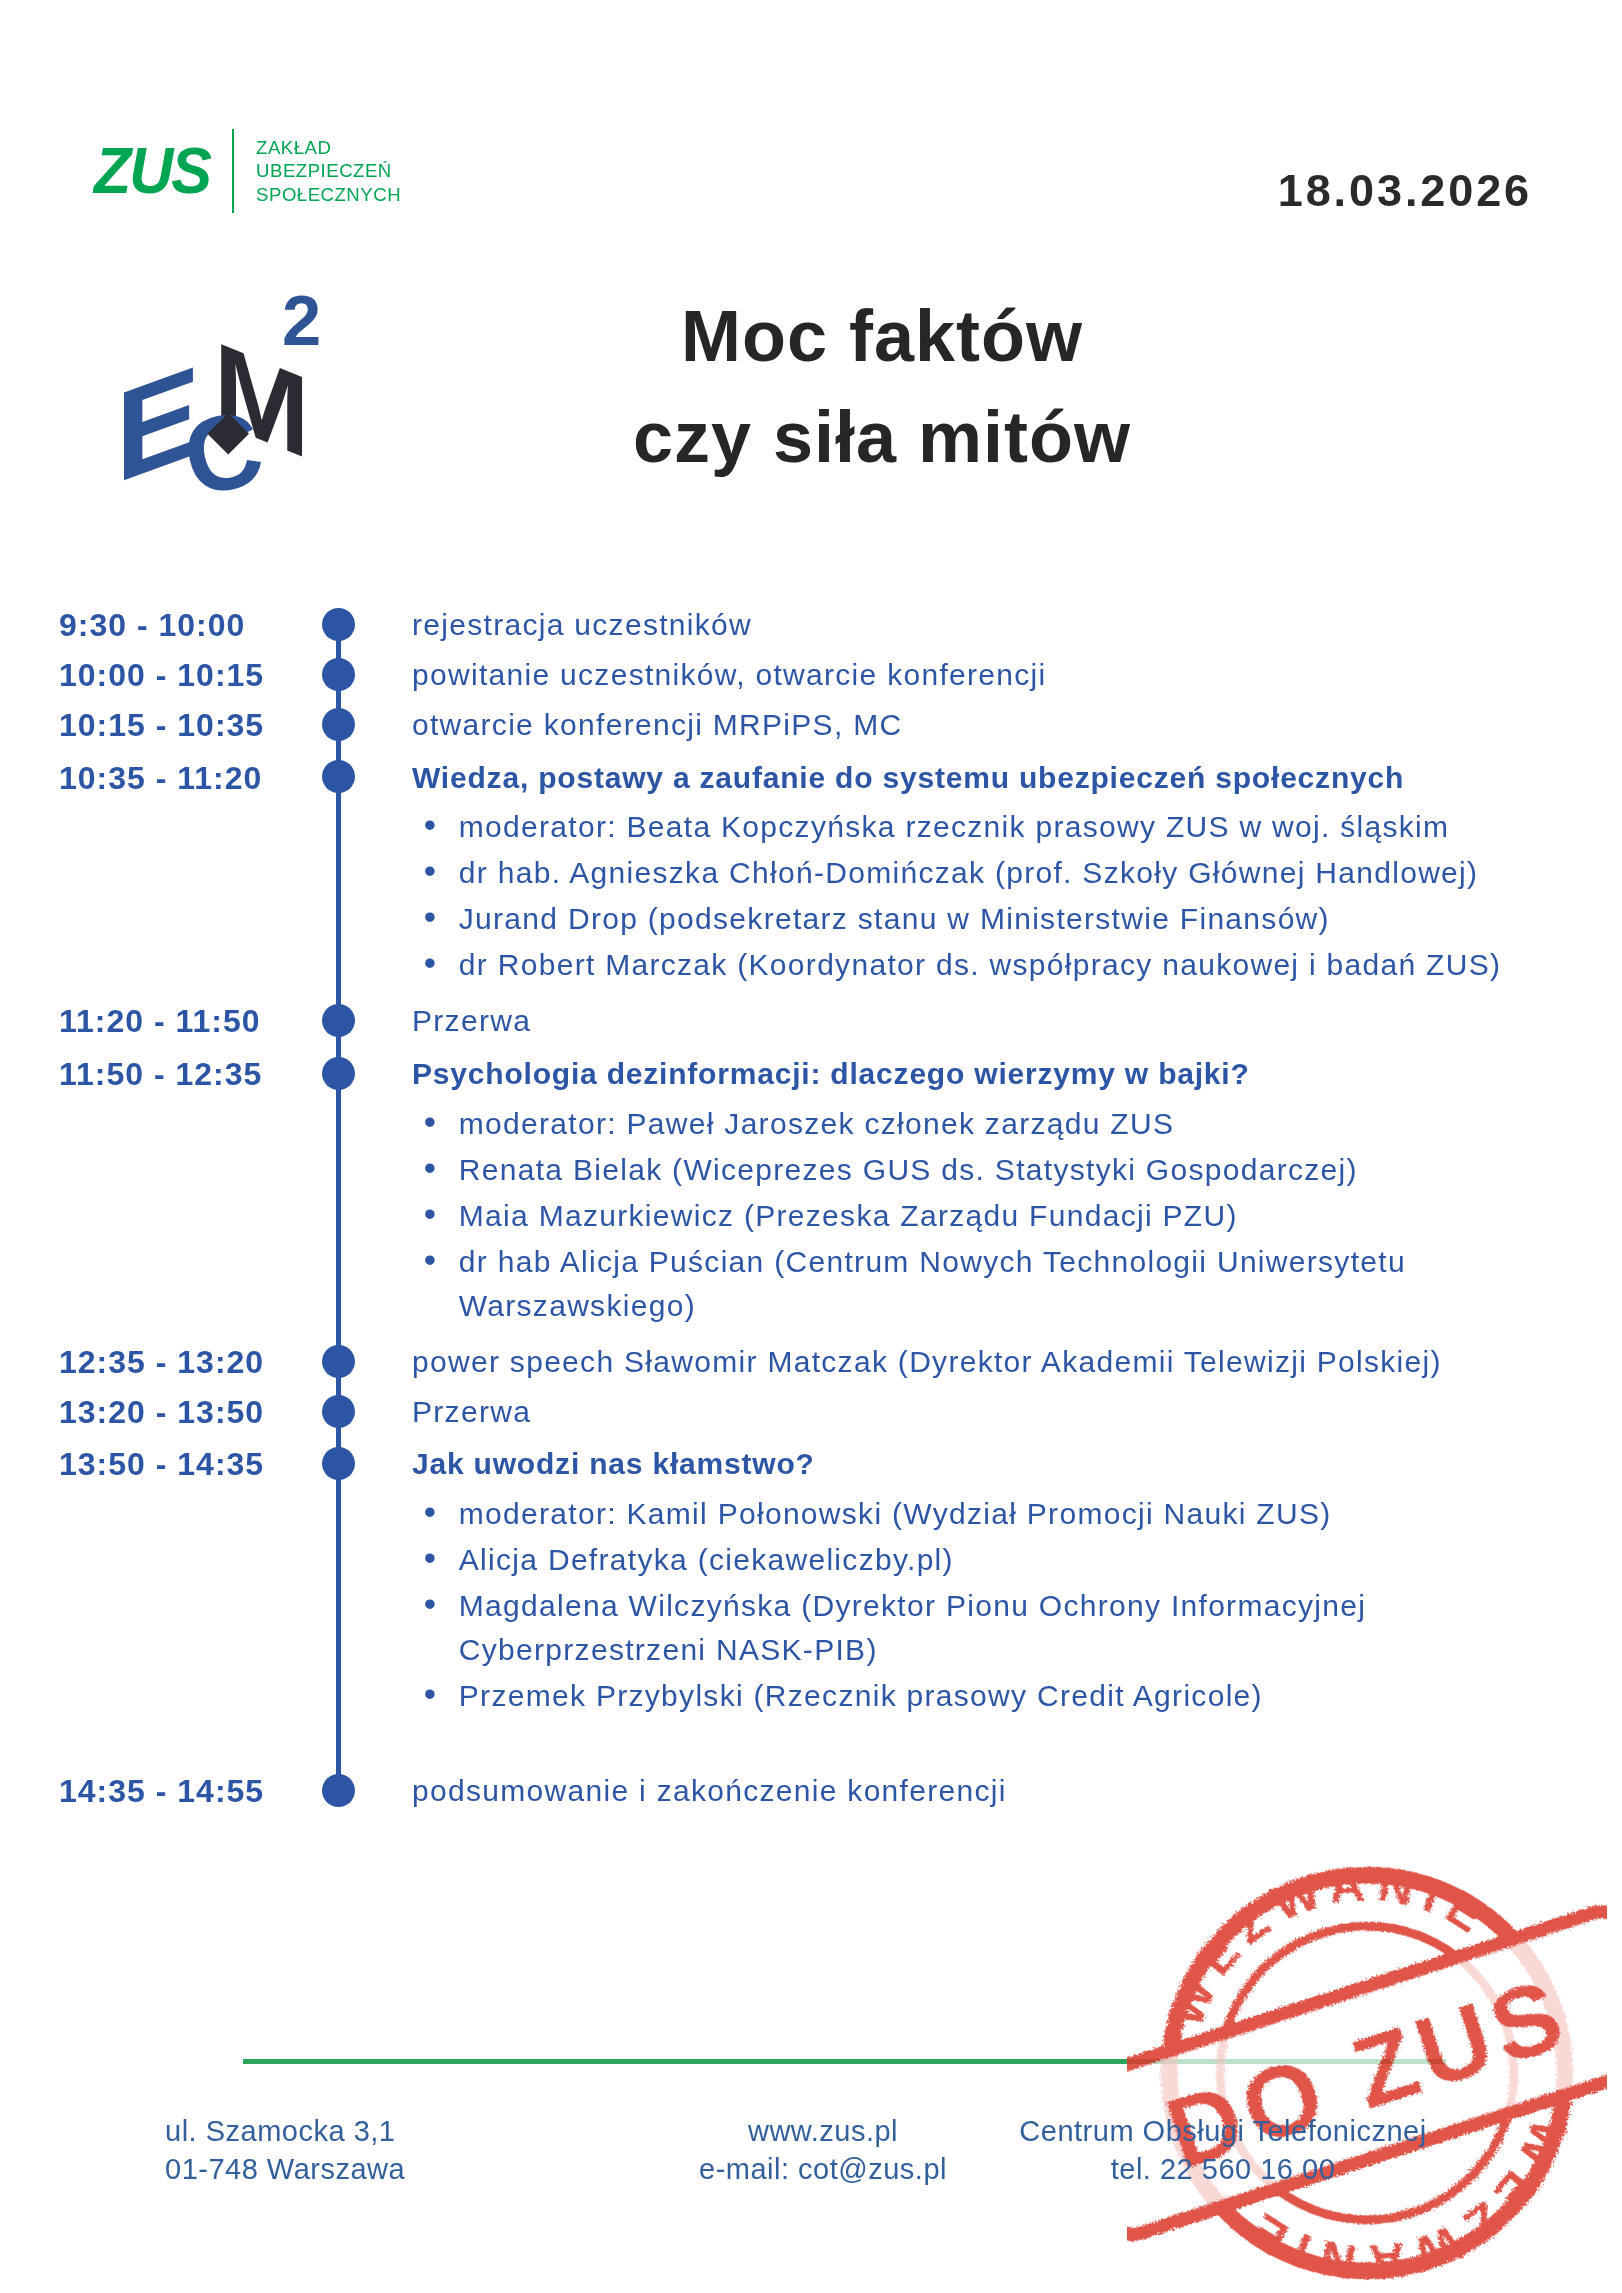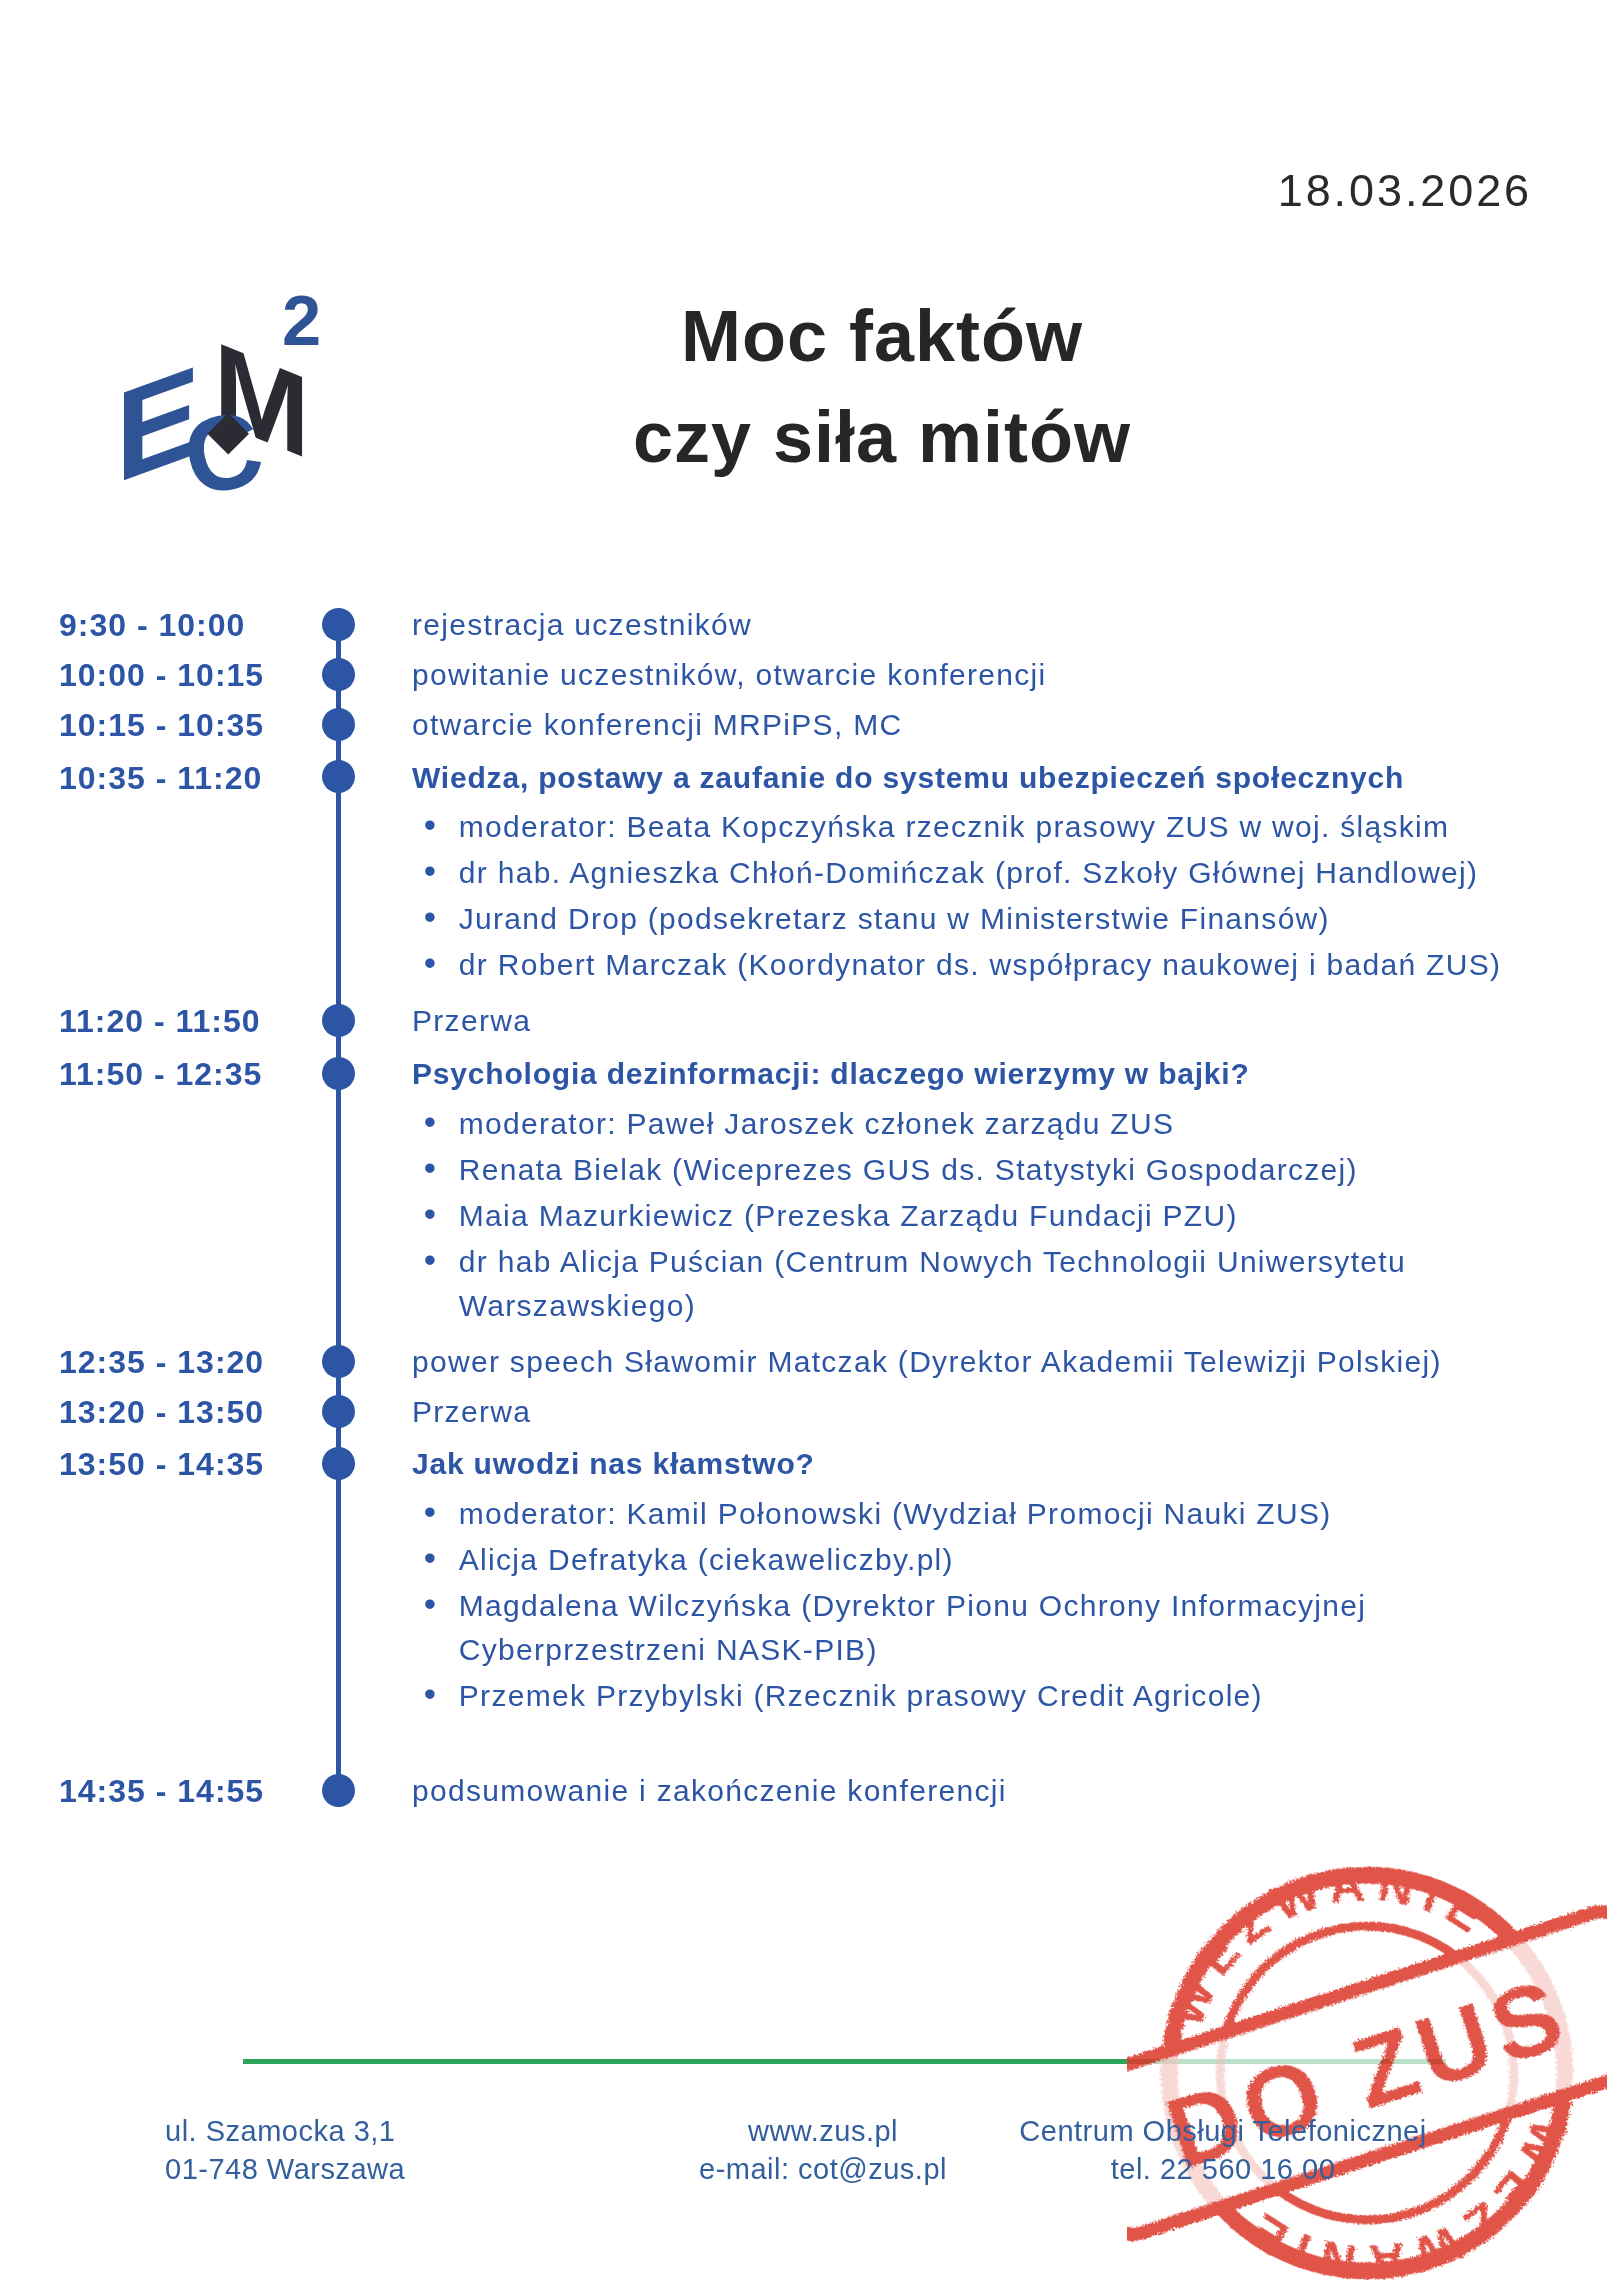--- a/index.html
+++ b/index.html
@@ -5,21 +5,21 @@
   html,body{margin:0;padding:0;background:#ffffff;}
   .page{
     position:relative;width:1622px;height:2294px;background:#ffffff;
     font-family:"Liberation Sans","DejaVu Sans",sans-serif;overflow:hidden;
   }
   
   .zus-logo{position:absolute;left:94px;top:129px;display:flex;align-items:center;gap:21.6px;}
   .zus-word{color:#00a551;font-size:61px;font-weight:bold;font-style:italic;letter-spacing:-2px;line-height:1;transform:scaleY(1.05);}
   .zus-divider{width:2.9px;height:84px;background:#00a551;}
   .zus-tagline{color:#00a551;font-size:18.6px;line-height:23.5px;letter-spacing:0.5px;font-weight:500;}
-  .event-date{position:absolute;right:90px;top:165px;font-size:45px;font-weight:normal;letter-spacing:2.9px;color:#2a2a2a;}
+  .event-date{position:absolute;right:90px;top:165px;font-size:45px;font-weight:bold;letter-spacing:2.9px;color:#2a2a2a;}
   
   .emc-logo{position:absolute;left:98px;top:284px;width:235px;height:235px;}
   .title{position:absolute;left:245px;top:286px;width:1274px;text-align:center;
          font-size:72px;font-weight:bold;color:#262626;line-height:101px;letter-spacing:1px;}
   
   .agenda{position:absolute;left:59px;top:603px;width:1472px;}
   .timeline-line{position:absolute;left:277px;width:4.9px;background:#2d55a5;top:0;height:0;}
   .agenda-row{display:grid;grid-template-columns:245px 108px 1fr;margin-bottom:5.9px;position:relative;}
   .agenda-row.session{margin-top:8.8px;}
   .agenda-row:last-child{margin-top:45px;}
@@ -39,20 +39,29 @@
   .footer .col-web{position:absolute;left:578px;top:0;width:490px;text-align:center;}
   .footer .col-contact{position:absolute;right:144px;top:0;width:510px;text-align:center;}
   
   .stamp{position:absolute;left:1127px;top:1838px;width:480px;height:470px;z-index:2;opacity:.87;}
 </style>
 </head>
 <body>
 
 <div class="page">
 
+  <div class="zus-logo">
+    <div class="zus-word">ZUS</div>
+    <div class="zus-divider"></div>
+    <div class="zus-tagline">
+      <div>ZAKŁAD</div>
+      <div>UBEZPIECZEŃ</div>
+      <div>SPOŁECZNYCH</div>
+    </div>
+  </div>
   <div class="event-date">18.03.2026</div>
 
   <svg class="emc-logo" viewBox="0 0 240 240">
     <g font-family="Liberation Sans, DejaVu Sans, sans-serif" font-weight="bold">
       <text x="18" y="150" font-size="130" fill="#2f5496" transform="skewY(-20) translate(0,60)">E</text>
       <text x="118" y="52" font-size="118" fill="#2b2b33" transform="skewY(22) translate(0,40)">M</text>
       <text x="92" y="212" font-size="108" fill="#2f5496" transform="rotate(-12 120 190)">C</text>
       <rect x="118" y="138" width="30" height="30" fill="#2b2b33" transform="rotate(45 133 153)"></rect>
       <text x="188" y="62" font-size="72" fill="#2f5496">2</text>
     </g>

